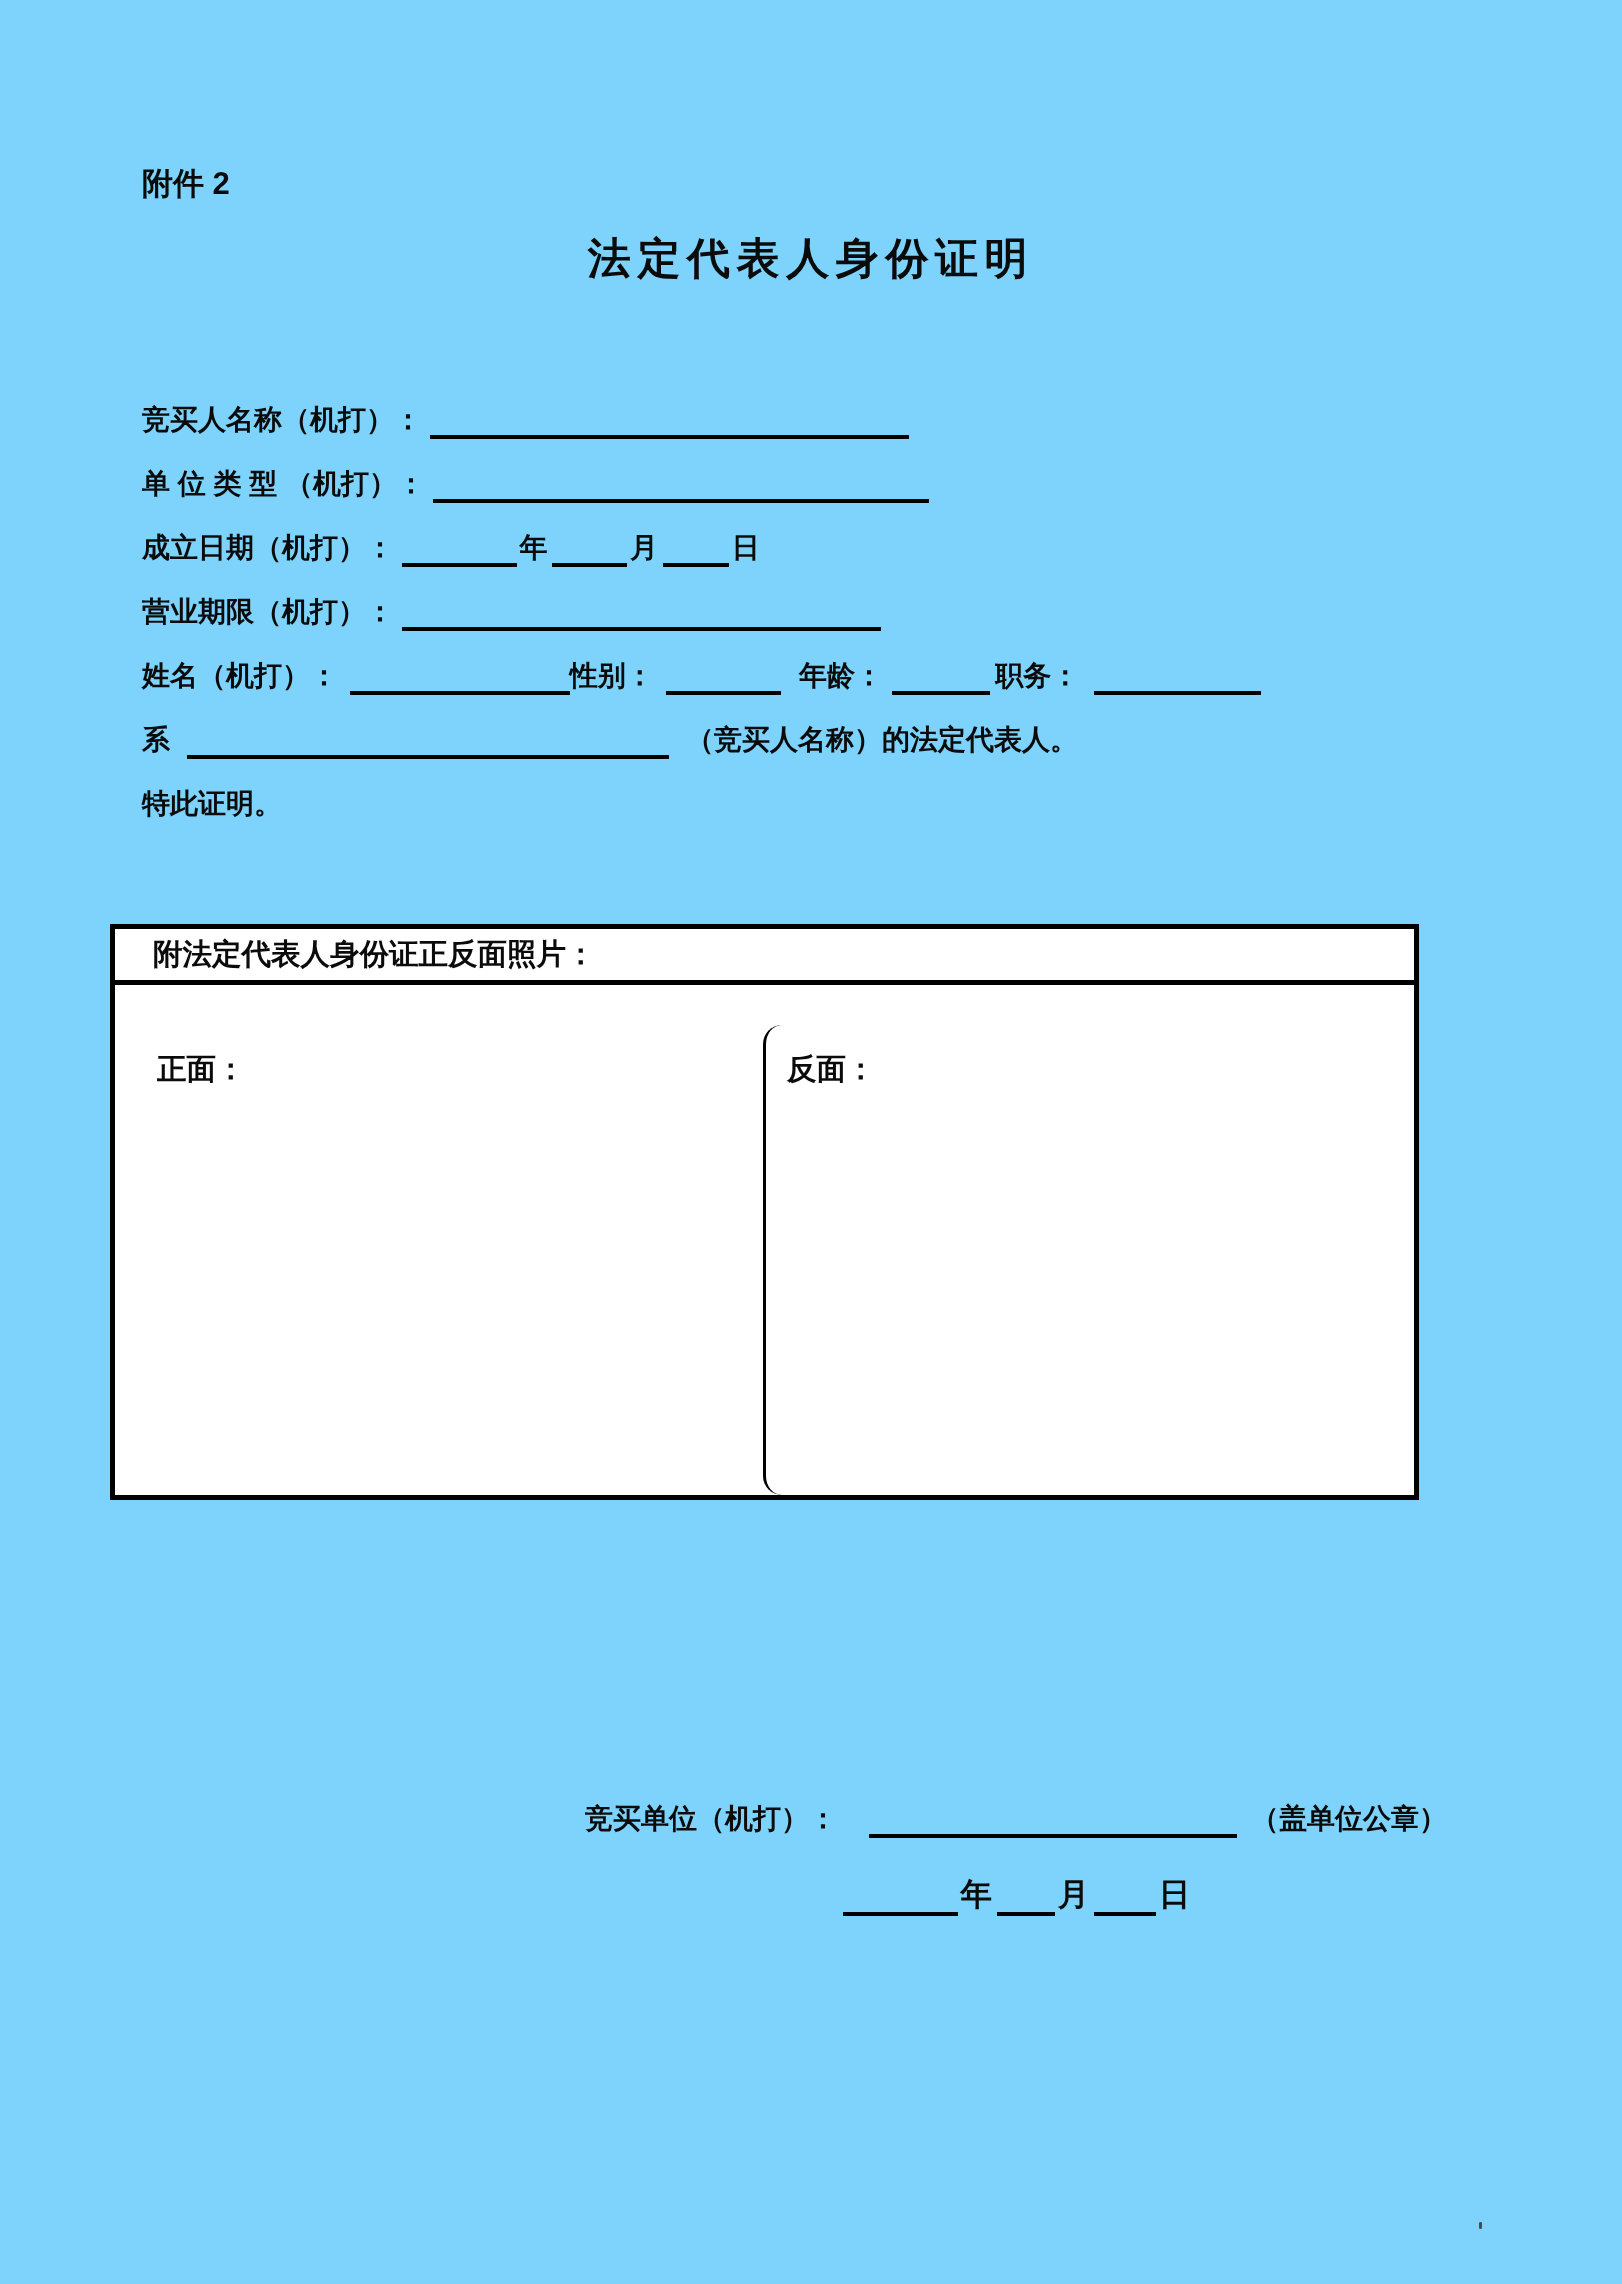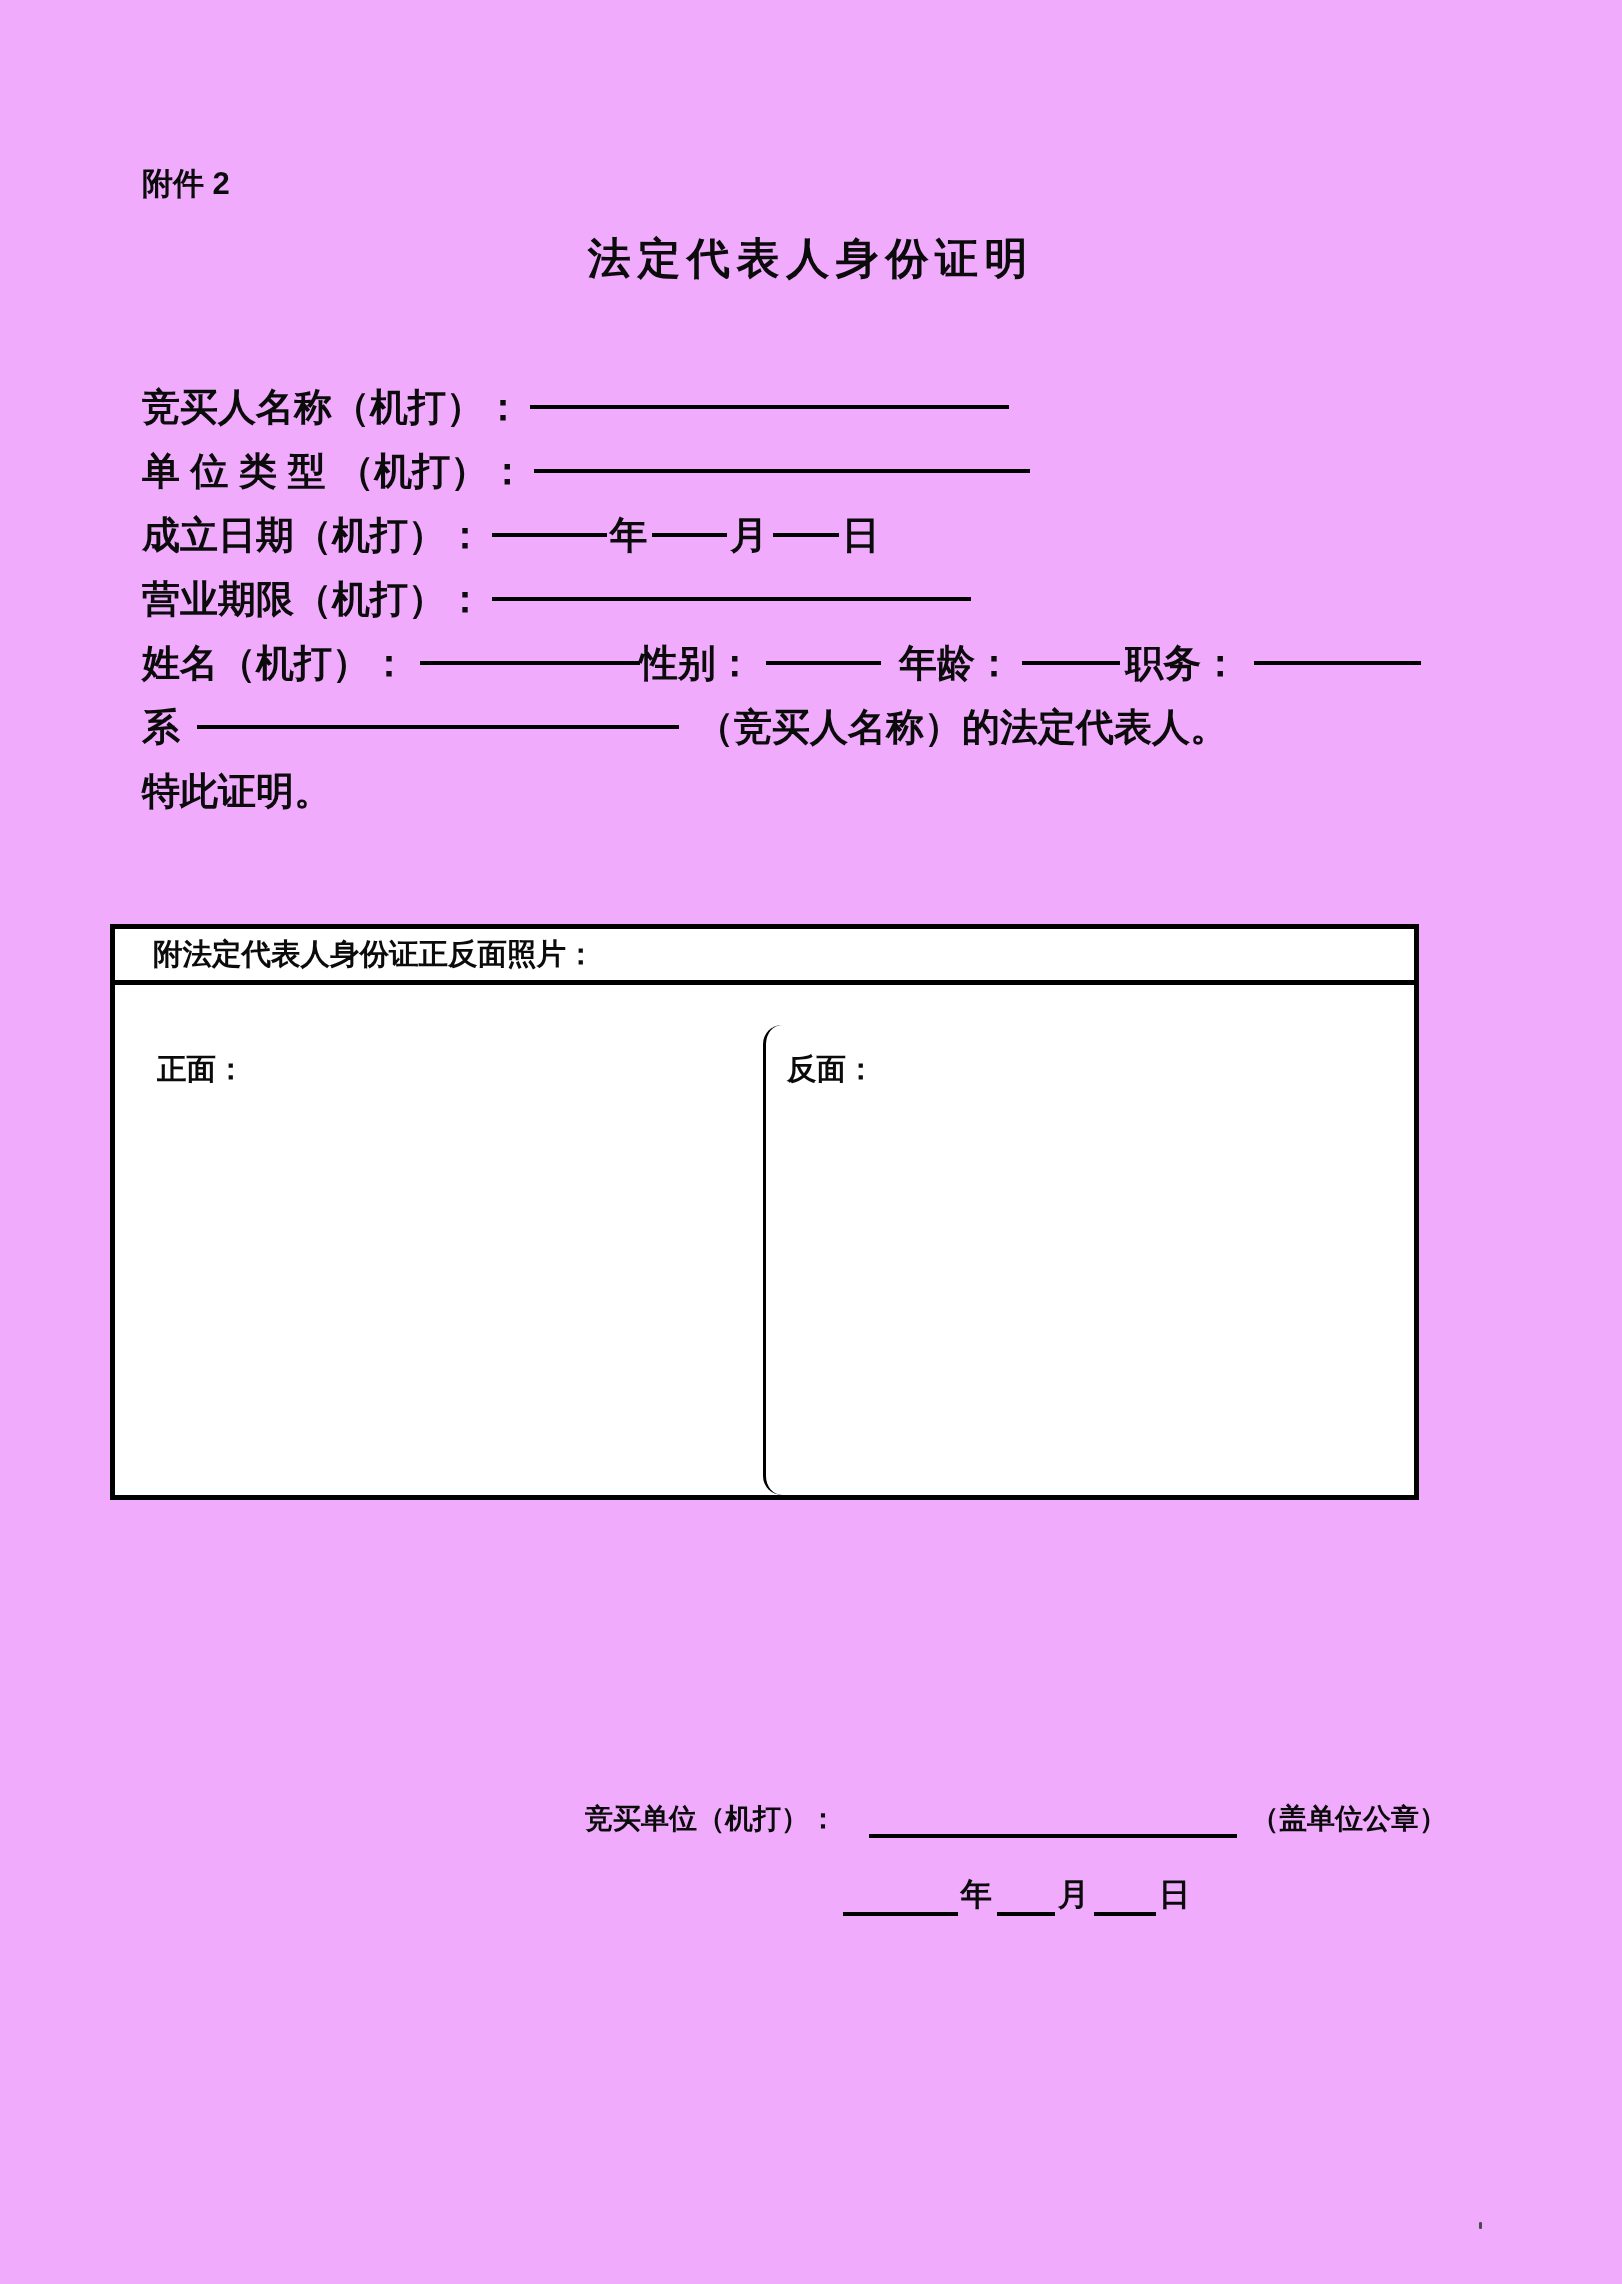--- a/index.html
+++ b/index.html
@@ -1,37 +1,37 @@
 <!DOCTYPE html>
 <html style="font-size:10.5px"><head>
 <meta charset="utf-8">
 <style>
   * { margin:0; padding:0; box-sizing:border-box; }
   html, body { background:#ffffff; }
   .page {
     position:relative;
     width:1622px; height:2284px;
-    background:#f0abfc;
+    background:#7dd3fc;
     color:#0b0b0b;
     font-family:"Liberation Sans","DejaVu Sans",sans-serif;
     font-weight:700;
     overflow:hidden;
   }
   .attachment {
     position:absolute; left:142px; top:163px;
     font-size:31px; white-space:pre;
   }
   .doc-title {
     position:absolute; left:0; top:230px; width:100%;
     text-align:center; font-size:43px; letter-spacing:6.6px;
   }
   .form { position:absolute; left:142px; top:375px; }
   .fline {
-    display:flex; align-items:center;
-    height:64px; font-size:38px; white-space:pre;
+    display:flex; align-items:flex-end;
+    height:64px; font-size:28px; white-space:pre;
   }
   .lbl { display:inline-block; }
   .blank {
     display:inline-block; height:2.6px;
     border-bottom:4.6px solid #000;
     margin-left:7.9px;
   }
   .w730 { width:479px; } .w755 { width:496px; } .w750 { width:492px; }
   .w335 { width:220px; } .w175 { width:115px; } .w150 { width:98px; }
   .w255 { width:167px; } .w115 { width:75px; } .w100 { width:66px; }

